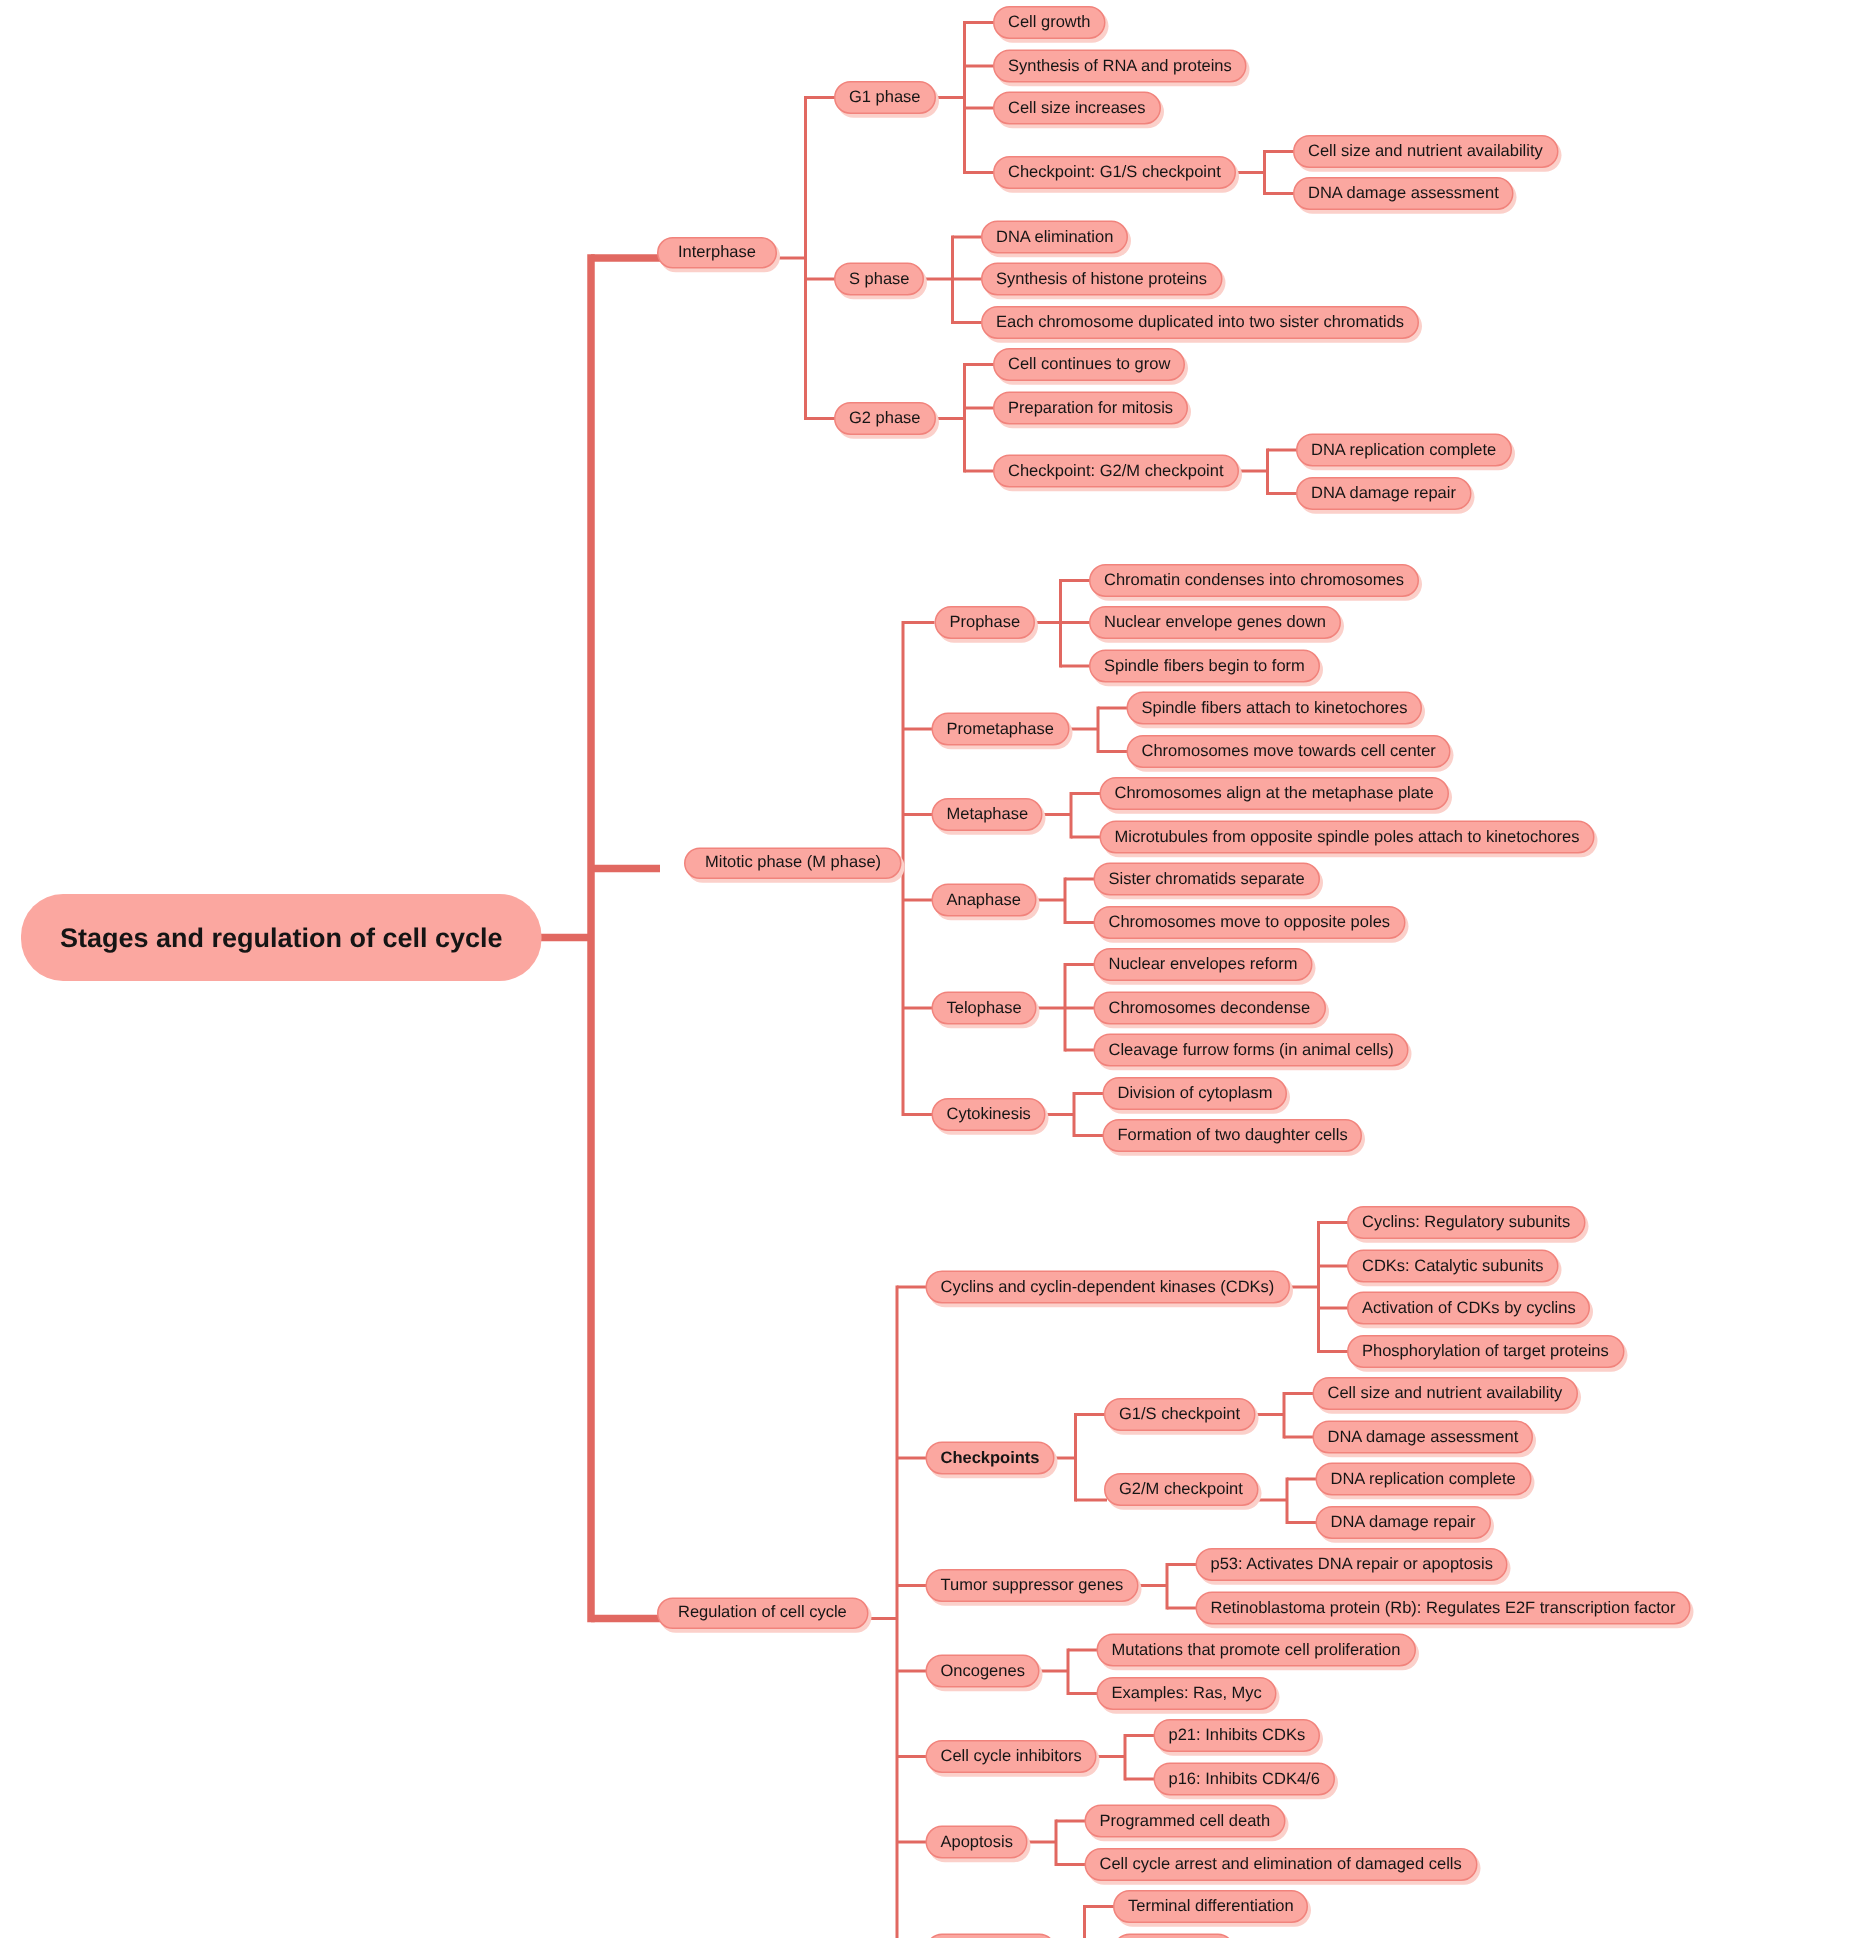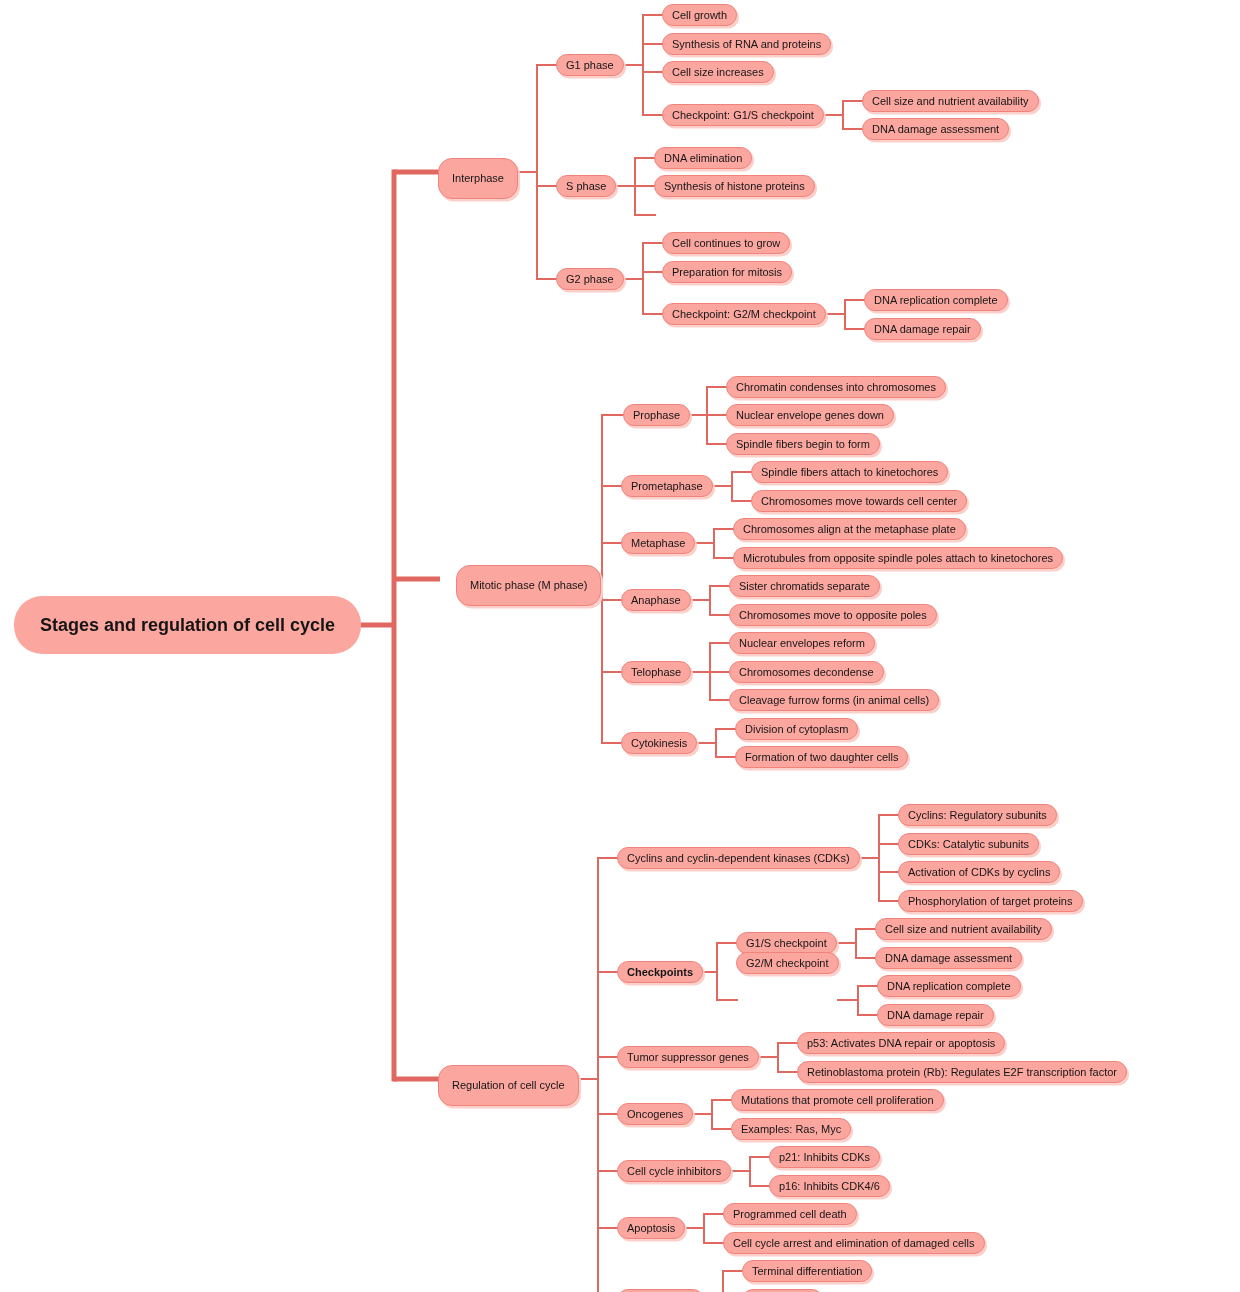--- a/index.html
+++ b/index.html
@@ -10,21 +10,21 @@
     font-family:"Liberation Sans", "DejaVu Sans", sans-serif;
     --fill:#FBA7A0; --border:#F1837C; --shadow:#FBD0CA; --text:#151515;
   }
   #wires { position:absolute; left:0; top:0; width:100%; height:100%; }
   .node {
     position:absolute; background:var(--fill); border:1.5px solid var(--border);
     color:var(--text); white-space:nowrap; box-shadow:2px 2.5px 0 var(--shadow);
     cursor:default;
   }
   .leaf   { font-size:11px; line-height:15px; padding:2.5px 9px;  border-radius:11px; }
-  .branch { font-size:11px; line-height:15px; padding:12px 13px; border-radius:14px;text-align:right; }
+  .branch { font-size:11px; line-height:15px; padding:2px 13px; border-radius:14px;text-align:right; }
   .root   {
     font-size:18px; font-weight:bold; line-height:22px; padding:18px 26px;
     border-radius:28px; border:none; box-shadow:none;
   }
 </style>
 </head>
 <body style="background: rgb(255, 255, 255);">
 
 <div id="map" style="--fill: #FBA7A0; --border: #F1837C; --shadow: #FBD0CA; --text: #151515;">
   <svg id="wires">
@@ -150,20 +150,21 @@
     <div class="node leaf" style="left: 556px; top: 54px;">G1 phase</div>
     <div class="node leaf" style="left: 662px; top: 4px;">Cell growth</div>
     <div class="node leaf" style="left: 662px; top: 33px;">Synthesis of RNA and proteins</div>
     <div class="node leaf" style="left: 662px; top: 61px;">Cell size increases</div>
     <div class="node leaf" style="left: 662px; top: 104px;">Checkpoint: G1/S checkpoint</div>
     <div class="node leaf" style="left: 862px; top: 90px;">Cell size and nutrient availability</div>
     <div class="node leaf" style="left: 862px; top: 118px;">DNA damage assessment</div>
     <div class="node leaf" style="left: 556px; top: 175px;">S phase</div>
     <div class="node leaf" style="left: 654px; top: 147px;">DNA elimination</div>
     <div class="node leaf" style="left: 654px; top: 175px;">Synthesis of histone proteins</div>
+    <div class="node leaf" style="left: 654px; top: 204px;">Each chromosome duplicated into two sister chromatids</div>
     <div class="node leaf" style="left: 556px; top: 268px;">G2 phase</div>
     <div class="node leaf" style="left: 662px; top: 232px;">Cell continues to grow</div>
     <div class="node leaf" style="left: 662px; top: 261px;">Preparation for mitosis</div>
     <div class="node leaf" style="left: 662px; top: 303px;">Checkpoint: G2/M checkpoint</div>
     <div class="node leaf" style="left: 864px; top: 289px;">DNA replication complete</div>
     <div class="node leaf" style="left: 864px; top: 318px;">DNA damage repair</div>
     <div class="node branch" style="left: 456px; top: 565px;">Mitotic phase (M phase)</div>
     <div class="node leaf" style="left: 623px; top: 404px;">Prophase</div>
     <div class="node leaf" style="left: 726px; top: 376px;">Chromatin condenses into chromosomes</div>
     <div class="node leaf" style="left: 726px; top: 404px;">Nuclear envelope genes down</div>
@@ -187,21 +188,21 @@
     <div class="node branch" style="left: 438px; top: 1065px;">Regulation of cell cycle</div>
     <div class="node leaf" style="left: 617px; top: 847px;">Cyclins and cyclin-dependent kinases (CDKs)</div>
     <div class="node leaf" style="left: 898px; top: 804px;">Cyclins: Regulatory subunits</div>
     <div class="node leaf" style="left: 898px; top: 833px;">CDKs: Catalytic subunits</div>
     <div class="node leaf" style="left: 898px; top: 861px;">Activation of CDKs by cyclins</div>
     <div class="node leaf" style="left: 898px; top: 890px;">Phosphorylation of target proteins</div>
     <div class="node leaf" style="left: 617px; top: 961px; font-weight: bold;">Checkpoints</div>
     <div class="node leaf" style="left: 736px; top: 932px;">G1/S checkpoint</div>
     <div class="node leaf" style="left: 875px; top: 918px;">Cell size and nutrient availability</div>
     <div class="node leaf" style="left: 875px; top: 947px;">DNA damage assessment</div>
-    <div class="node leaf" style="left: 736px; top: 952px;">G2/M checkpoint</div>
+    <div class="node leaf" style="left: 736px; top: 982px;">G2/M checkpoint</div>
     <div class="node leaf" style="left: 877px; top: 975px;">DNA replication complete</div>
     <div class="node leaf" style="left: 877px; top: 1004px;">DNA damage repair</div>
     <div class="node leaf" style="left: 617px; top: 1046px;">Tumor suppressor genes</div>
     <div class="node leaf" style="left: 797px; top: 1032px;">p53: Activates DNA repair or apoptosis</div>
     <div class="node leaf" style="left: 797px; top: 1061px;">Retinoblastoma protein (Rb): Regulates E2F transcription factor</div>
     <div class="node leaf" style="left: 617px; top: 1103px;">Oncogenes</div>
     <div class="node leaf" style="left: 731px; top: 1089px;">Mutations that promote cell proliferation</div>
     <div class="node leaf" style="left: 731px; top: 1118px;">Examples: Ras, Myc</div>
     <div class="node leaf" style="left: 617px; top: 1160px;">Cell cycle inhibitors</div>
     <div class="node leaf" style="left: 769px; top: 1146px;">p21: Inhibits CDKs</div>

